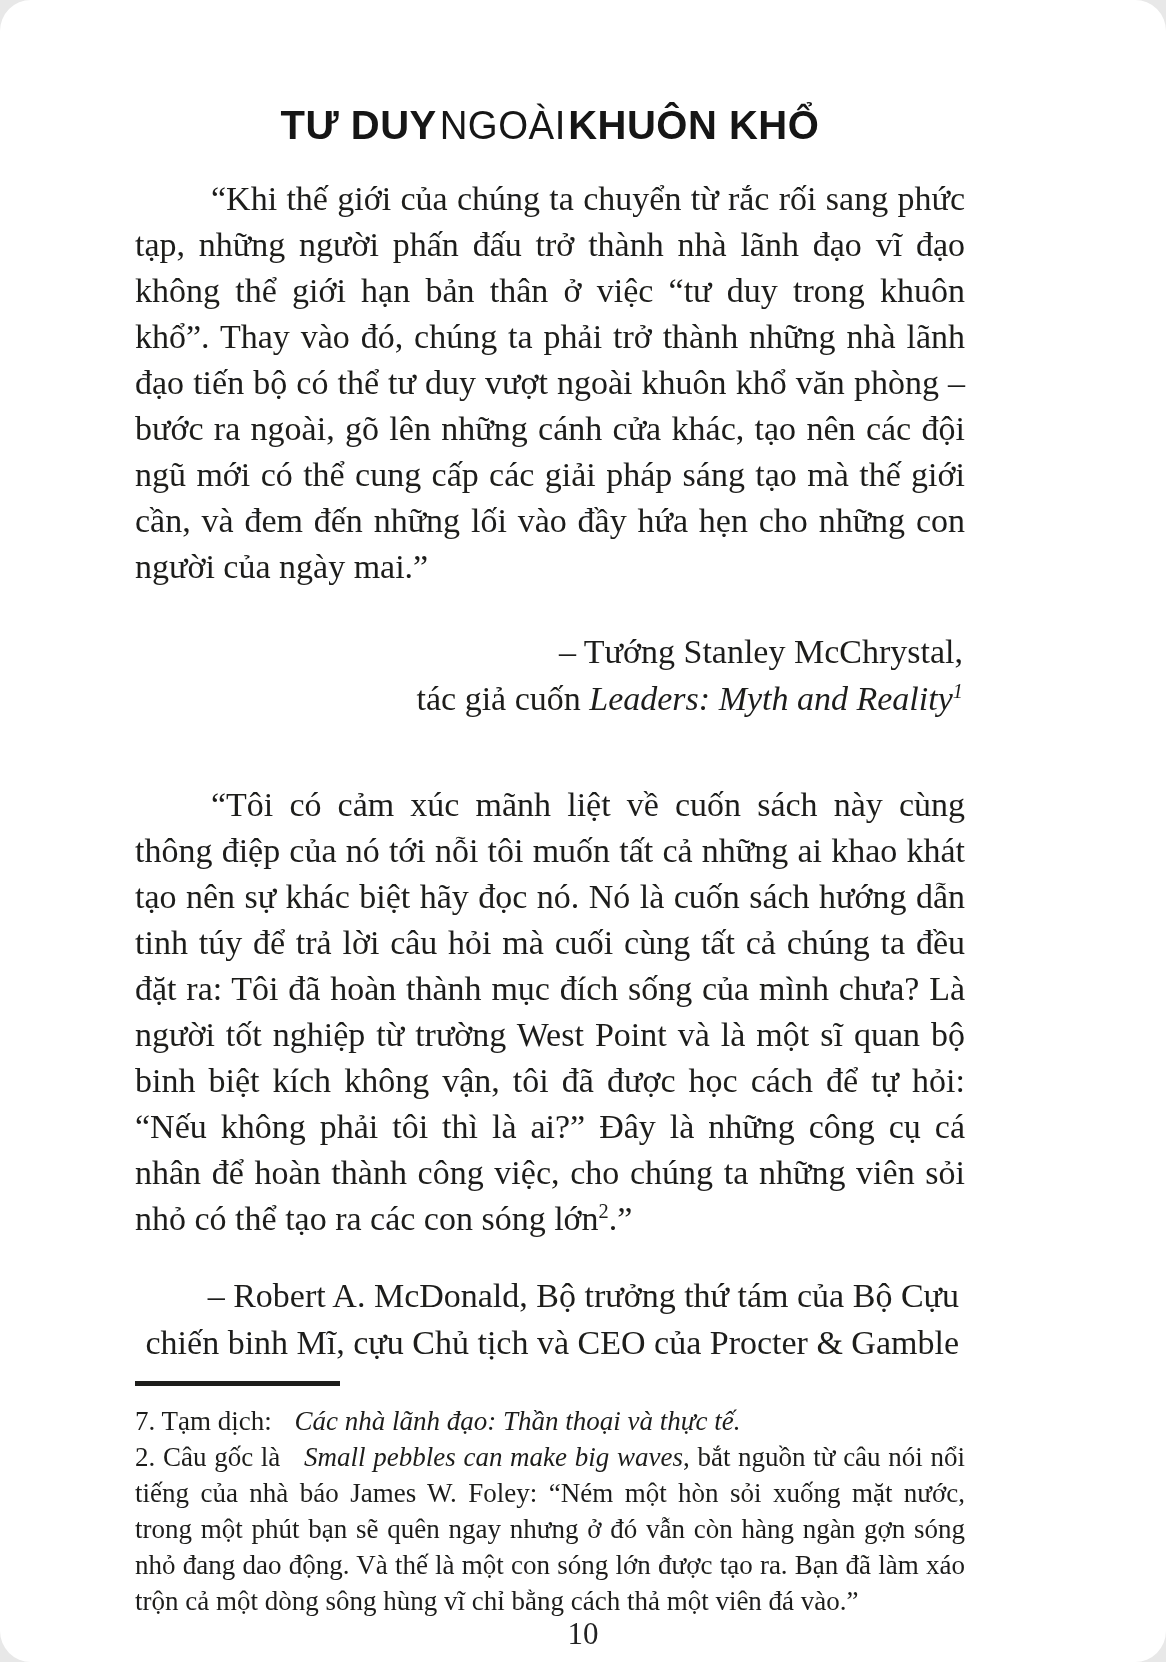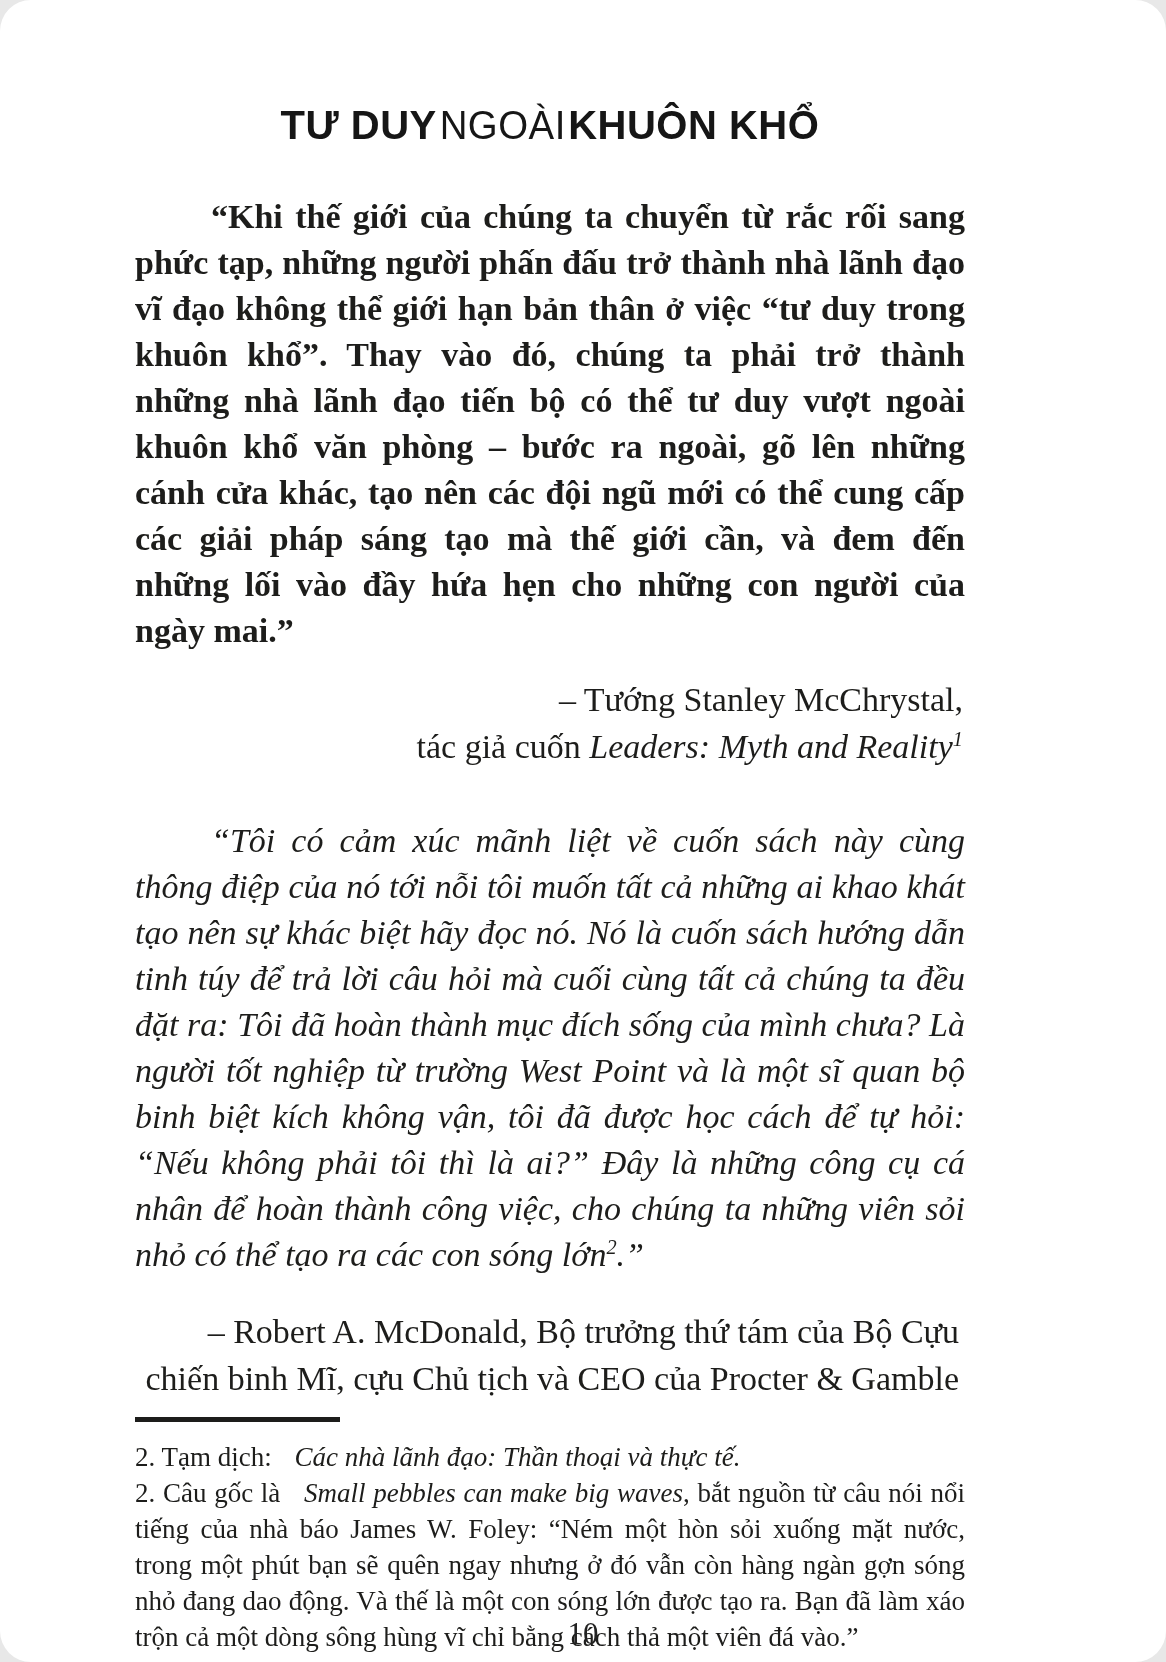--- a/index.html
+++ b/index.html
@@ -29,28 +29,28 @@
   .t-bold  { font-weight: 700; }
   .t-light { font-weight: 400; transform: scaleX(0.96); display: inline-block; }
   .quote {
     margin: 0;
     font-size: 34px;
     line-height: 46px;
     text-align: justify;
     text-indent: 76px;
     hyphens: none;
   }
-  .q1 { margin-top: 44px; font-weight: bold; }
-  .q2 { margin-top: 48px; font-style: italic; }
+  .q1 { margin-top: 26px; }
+  .q2 { margin-top: 60px; }
   .attribution {
     font-size: 34px;
     line-height: 47px;
     text-align: right;
   }
-  .attr1 { margin-top: 22px; padding-right: 2px; }
+  .attr1 { margin-top: 38px; padding-right: 2px; }
   .attr2 { margin-top: 30px; padding-right: 6px; }
   .attribution .book-title { font-style: italic; text-align: center; }
   sup {
     font-size: 0.6em;
     line-height: 0;
     vertical-align: super;
   }
   .sup-italic { font-style: italic; }
   .footnote-rule {
     margin-top: 15px;
@@ -93,19 +93,19 @@
   <p class="quote q2"><span>“Tôi có cảm xúc mãnh liệt về cuốn sách này cùng thông điệp của nó tới nỗi tôi muốn tất cả những ai khao khát tạo nên sự khác biệt hãy đọc nó. Nó là cuốn sách hướng dẫn tinh túy để trả lời câu hỏi mà cuối cùng tất cả chúng ta đều đặt ra: Tôi đã hoàn thành mục đích sống của mình chưa? Là người tốt nghiệp từ trường West Point và là một sĩ quan bộ binh biệt kích không vận, tôi đã được học cách để tự hỏi: “Nếu không phải tôi thì là ai?” Đây là những công cụ cá nhân để hoàn thành công việc, cho chúng ta những viên sỏi nhỏ có thể tạo ra các con sóng lớn</span><sup>2</sup><span>.”</span></p>
 
   <div class="attribution attr2">
     <div>– Robert A. McDonald, Bộ trưởng thứ tám của Bộ Cựu</div>
     <div>chiến binh Mĩ, cựu Chủ tịch và CEO của Procter &amp; Gamble</div>
   </div>
 
   <div class="footnote-rule"></div>
 
   <div class="footnotes">
-    <p><span>2. Tạm dịch: </span><span class="fn-italic">Các nhà lãnh đạo: Thần thoại và thực tế.</span></p>
+    <p><span>7. Tạm dịch: </span><span class="fn-italic">Các nhà lãnh đạo: Thần thoại và thực tế.</span></p>
     <p><span>2. Câu gốc là </span><span class="fn-italic">Small pebbles can make big waves</span><span>, bắt nguồn từ câu nói nổi tiếng của nhà báo James W. Foley: “Ném một hòn sỏi xuống mặt nước, trong một phút bạn sẽ quên ngay nhưng ở đó vẫn còn hàng ngàn gợn sóng nhỏ đang dao động. Và thế là một con sóng lớn được tạo ra. Bạn đã làm xáo trộn cả một dòng sông hùng vĩ chỉ bằng cách thả một viên đá vào.”</span></p>
   </div>
 
   <div class="page-number">10</div>
 
 </div>
 
 </body></html>

